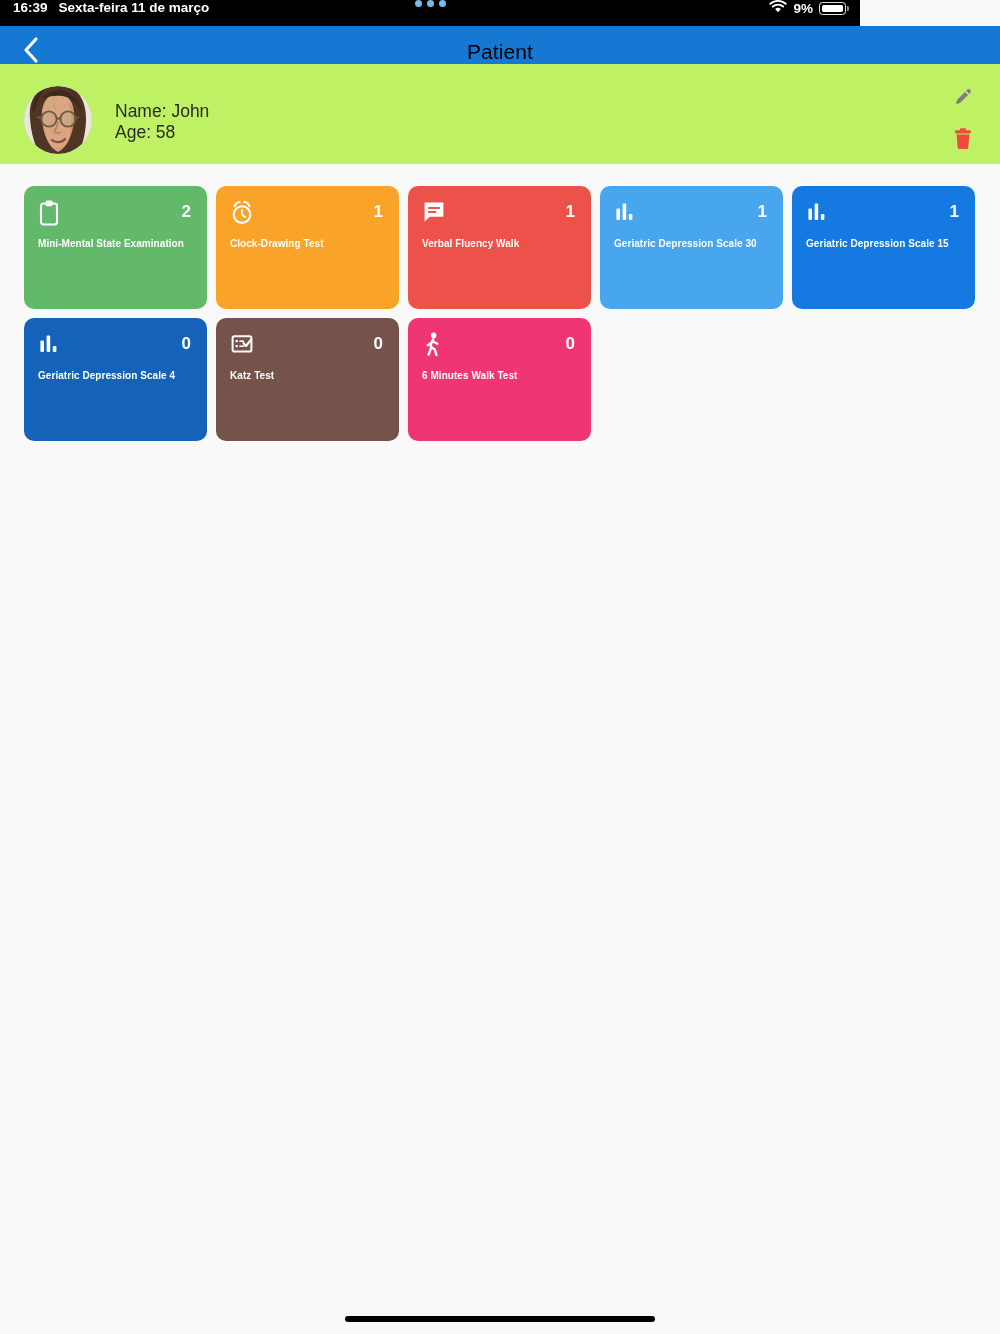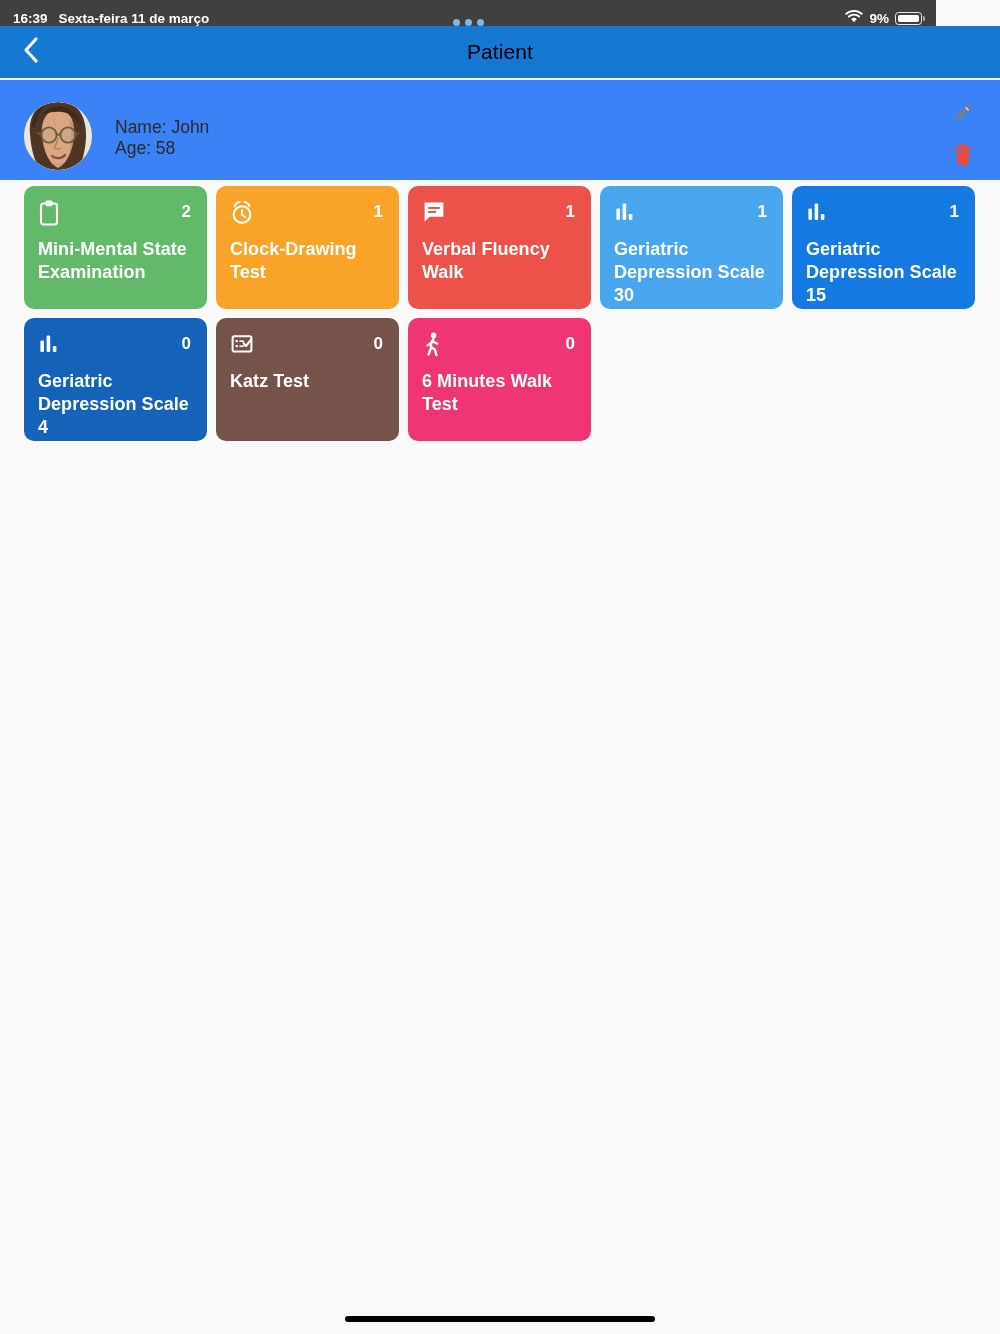--- a/index.html
+++ b/index.html
@@ -17,25 +17,25 @@
     position: relative;
     width: 1000px;
     height: 1334px;
     background: #f9f9f9;
   }
 
   
   .status-bar {
     position: absolute;
     top: 0; left: 0;
-    width: 936px;
+    width: 860px;
     height: 26px;
-    background: #404040;
-    display: flex;
-    align-items: flex-end;
+    background: #000000;
+    display: flex;
+    align-items: flex-start;
     color: #ffffff;
     font-size: 13.5px;
     font-weight: 600;
   }
   .status-left {
     display: flex;
     align-items: center;
     gap: 11px;
     padding-left: 13px;
   }
@@ -107,24 +107,24 @@
     width: 48px; height: 52px;
     display: flex;
     align-items: center;
     justify-content: center;
     cursor: pointer;
   }
 
   
   .patient-header {
     position: absolute;
-    top: 80px; left: 0;
+    top: 64px; left: 0;
     width: 1000px;
     height: 100px;
-    background: #3b82f6;
+    background: #bef264;
   }
   .avatar {
     position: absolute;
     left: 24px; top: 22px;
     width: 68px; height: 68px;
     border-radius: 50%;
     overflow: hidden;
     background: #d8cfc2;
   }
   .avatar svg { display: block; }
@@ -181,21 +181,21 @@
   .card-icon { display: block; }
   .card-count {
     font-size: 17px;
     font-weight: 700;
     line-height: 1;
     padding-top: 3px;
     padding-right: 2px;
   }
   .card-label {
     margin-top: 8px;
-    font-size: 18px;
+    font-size: 10px;
     font-weight: 700;
     line-height: 1.27;
     letter-spacing: 0.05px;
   }
 
   
   .home-indicator {
     position: absolute;
     bottom: 12px;
     left: 50%;

